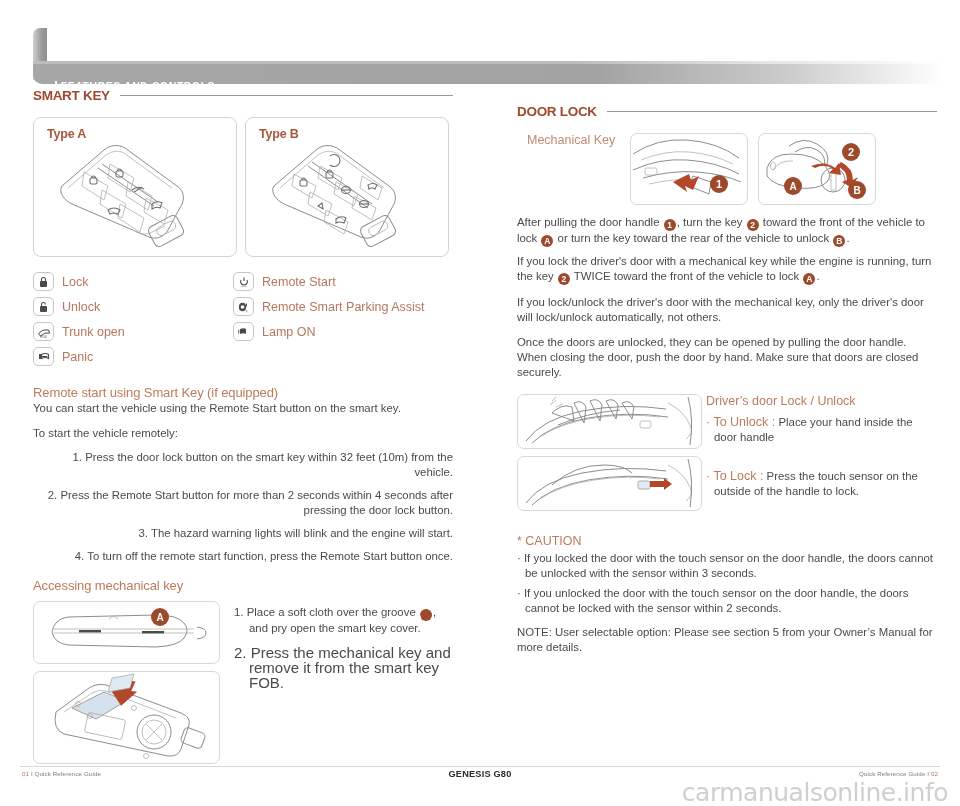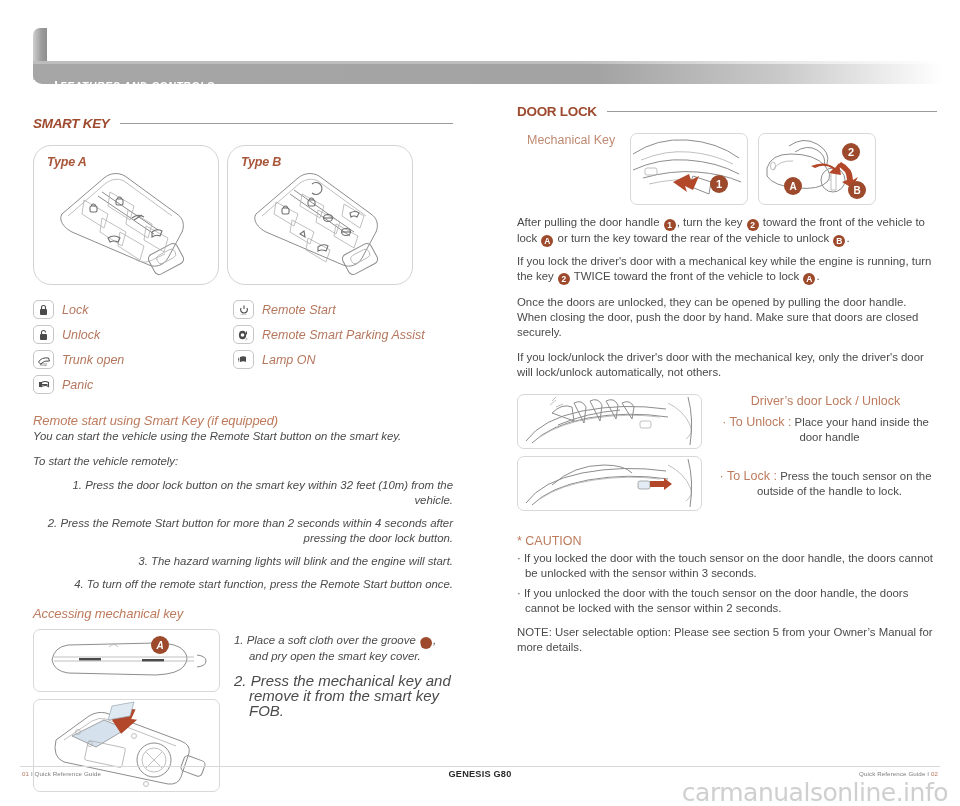--- a/index.html
+++ b/index.html
@@ -32,35 +32,35 @@
     position: absolute; left: 55px; top: 52px;
     font-size: 10.5px; font-weight: bold; font-style: italic;
     letter-spacing: .55px; color: #ffffff;
   }
   .header-title .tick {
     display: inline-block; width: 2px; height: 10px; background: #fff;
     vertical-align: -1px; margin-right: 3px;
   }
 
   
-  .col-left  { position: absolute; left: 33px;  top: 116px; width: 420px; font-style: italic; }
+  .col-left  { position: absolute; left: 33px;  top: 88px; width: 420px; }
   .col-right { position: absolute; left: 517px; top: 104px; width: 420px; }
 
   
   .sec-head { display: flex; align-items: center; gap: 10px; margin-bottom: 14px; }
   .sec-head .txt {
     font-size: 13.5px; font-weight: bold; color: #9e4a2e;
     letter-spacing: -.3px; white-space: nowrap;
   }
   .sec-head .rule { flex: 1; height: 1px; background: #9a9a9a; }
 
   
   .type-row { display: flex; gap: 8px; }
   .type-card {
-    width: 186px; height: 140px; border: 1px solid #d3d3d3; border-radius: 18px;
+    width: 204px; height: 140px; border: 1px solid #d3d3d3; border-radius: 8px;
     position: relative; background: #fff;
   }
   .type-card .label {
     position: absolute; left: 13px; top: 9px;
     font-size: 12.5px; font-weight: bold; color: #a8563a; letter-spacing: -.2px;
   }
   .type-card svg { position: absolute; left: 12px; top: 24px; }
 
   
   .legend { display: flex; margin-top: 12px; }
@@ -112,21 +112,21 @@
   .dl-fig {
     width: 118px; height: 72px; border: 1px solid #d8d8d8; border-radius: 7px;
     background: #fff; position: relative;
   }
   .mech-key-label {
     position: absolute; left: 10px; top: 0;
     font-size: 12.5px; color: #c08a72;
   }
   .dl-row { position: relative; margin-top: 6px; }
 
-  .handle-wrap { display: flex; gap: 12px; margin-top: 14px; text-align: center; }
+  .handle-wrap { display: flex; gap: 4px; margin-top: 14px; }
   .handle-figs { width: 185px; }
   .handle-fig {
     width: 185px; height: 55px; border: 1px solid #d8d8d8; border-radius: 7px;
     background: #fff; position: relative; margin-bottom: 7px;
   }
   .handle-text { flex: 1; }
   .hl-title { font-size: 12.5px; color: #bd7a5c; margin-bottom: 7px; }
   .hl-item { font-size: 11.4px; line-height: 15px; color: #4a4a4a; margin-bottom: 11px; padding-left: 8px; text-indent: -8px; }
   .hl-item .k { color: #bd7a5c; font-size: 12.5px; }
 
@@ -434,22 +434,22 @@
     </div>
 
     <div class="body" style="margin-top:10px;">
       <span>After pulling the door handle </span><span class="badge">1</span><span>, turn the key </span><span class="badge">2</span><span> toward the front of the vehicle to lock </span><span class="badge">A</span><span> or turn the key toward the rear of the vehicle to unlock </span><span class="badge">B</span><span>.</span>
     </div>
 
     <div class="body" style="margin-top:7px;">
       <span>If you lock the driver's door with a mechanical key while the engine is running, turn the key </span><span class="badge">2</span><span> TWICE toward the front of the vehicle to lock </span><span class="badge">A</span><span>.</span>
     </div>
 
+    <div class="body" style="margin-top:10px;">If you lock/unlock the driver's door with the mechanical key, only the driver's door will lock/unlock automatically, not others.</div>
     <div class="body" style="margin-top:10px;">Once the doors are unlocked, they can be opened by pulling the door handle. When closing the door, push the door by hand. Make sure that doors are closed securely.</div>
-    <div class="body" style="margin-top:10px;">If you lock/unlock the driver's door with the mechanical key, only the driver's door will lock/unlock automatically, not others.</div>
 
     <div class="handle-wrap">
       <div class="handle-figs">
 
         <div class="handle-fig">
           <svg width="183" height="53" viewBox="0 0 183 53">
             <path class="kline" d="M8 46 q16 -22 56 -30 q42 -8 84 -2"></path>
             <path class="kline" d="M14 48 q18 -18 56 -25 q40 -7 80 -1"></path>
             <path class="kline2" d="M22 42 q20 -14 54 -19 q34 -5 66 -1"></path>
             <path class="kline" d="M40 30 q28 -12 62 -15"></path>

